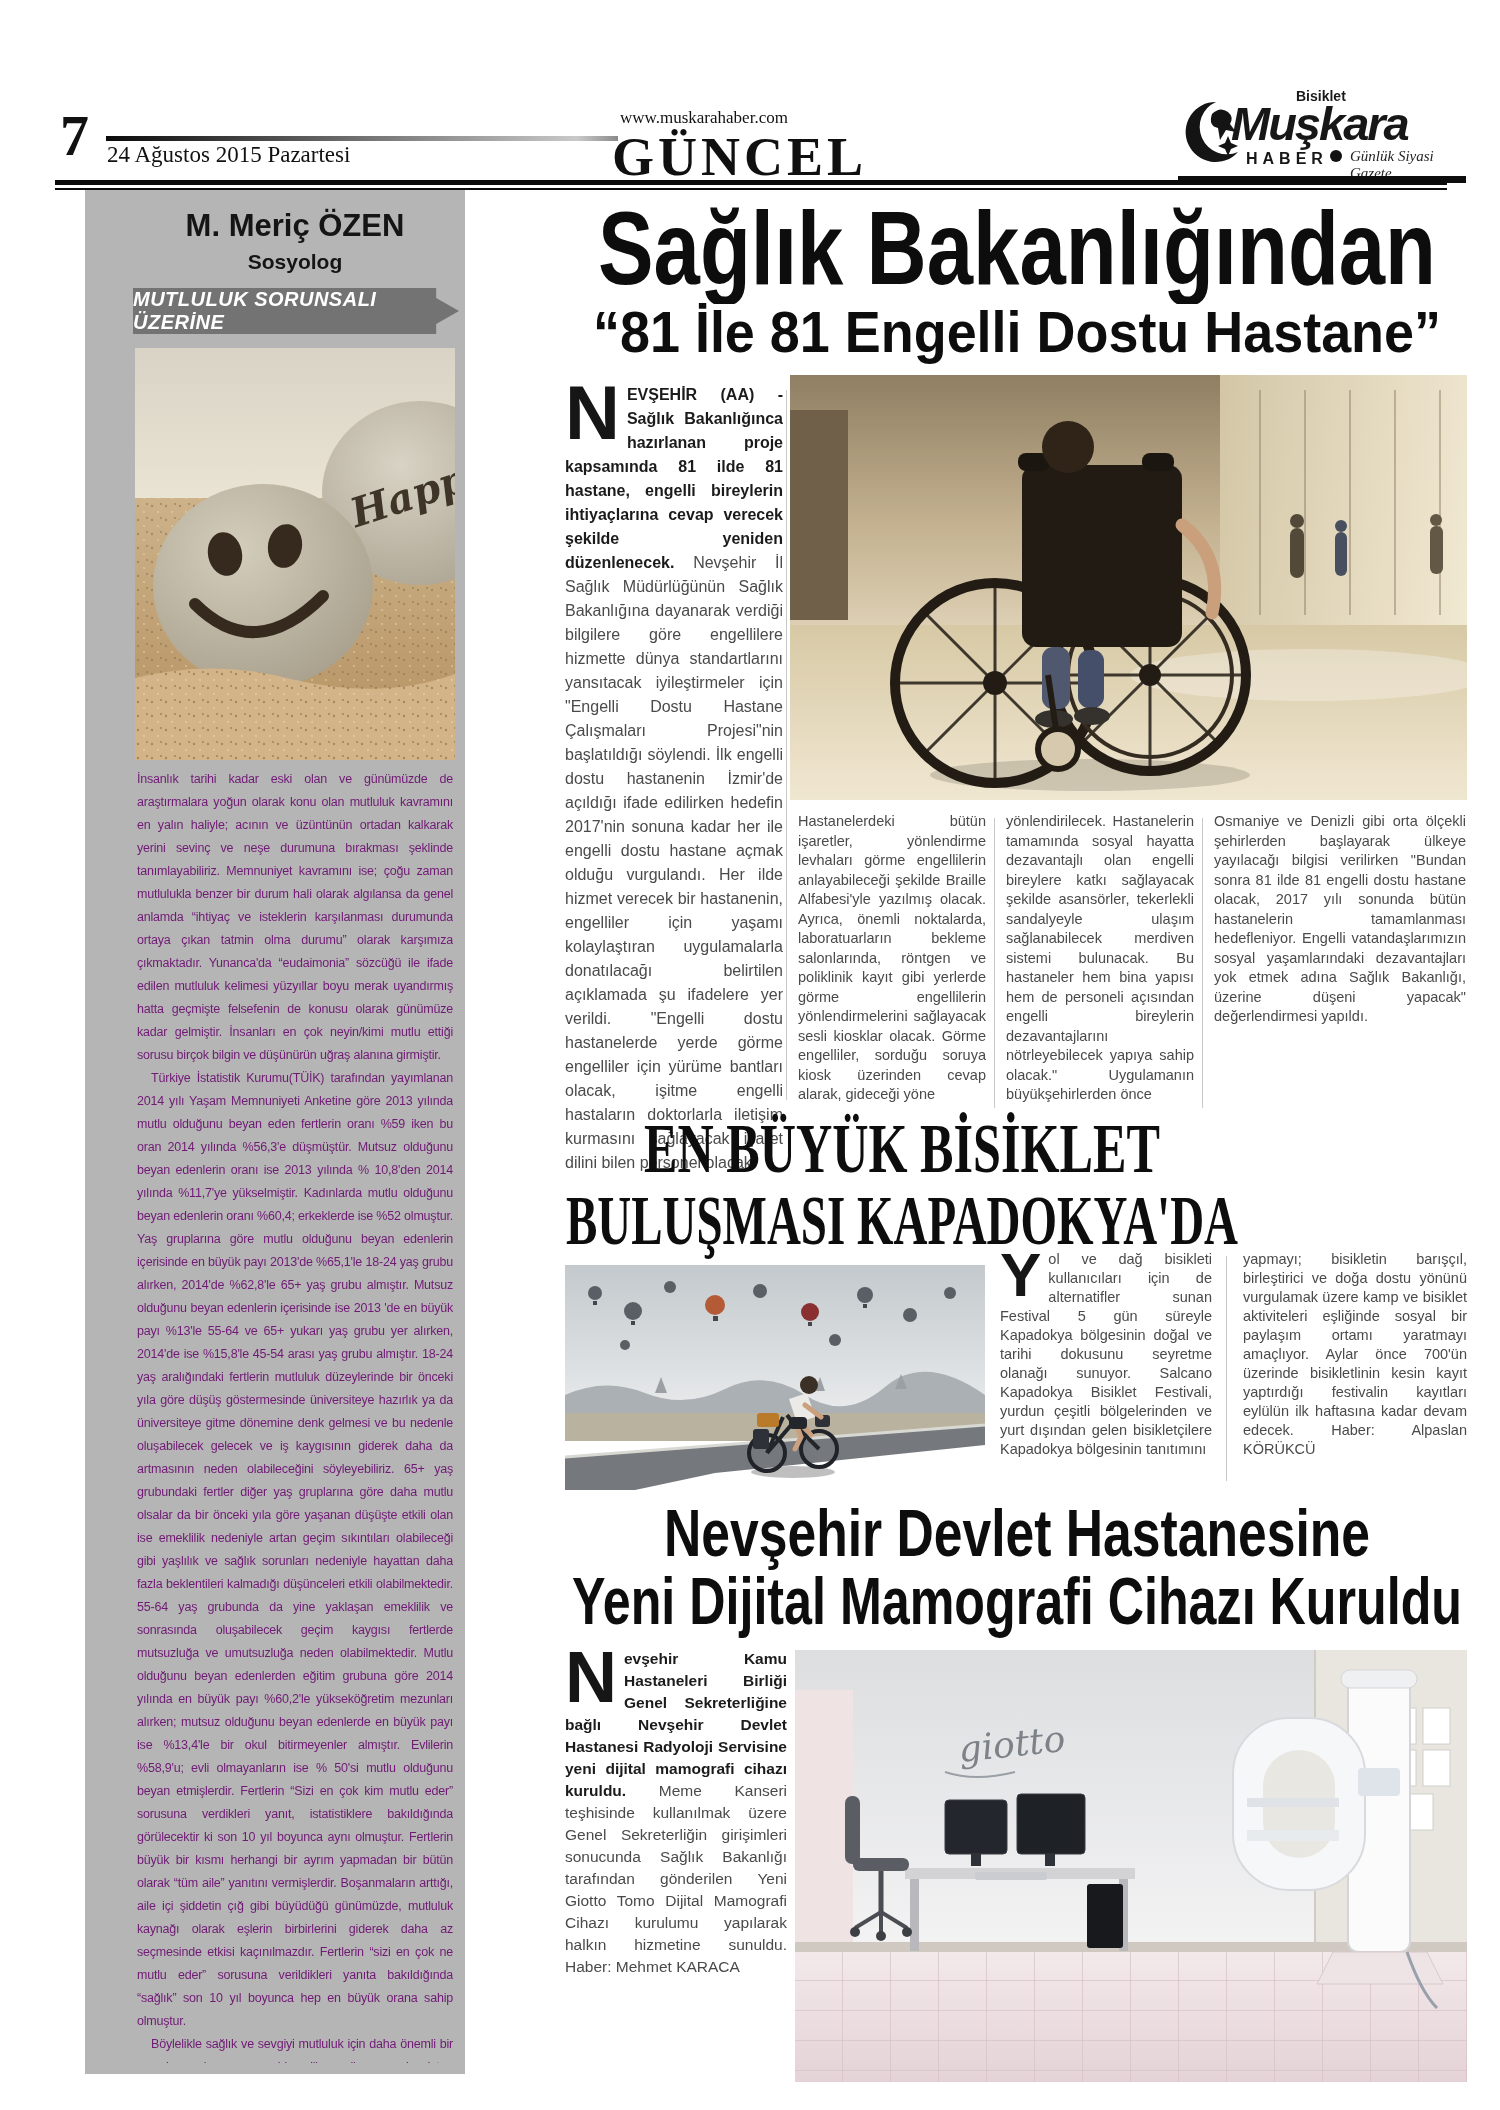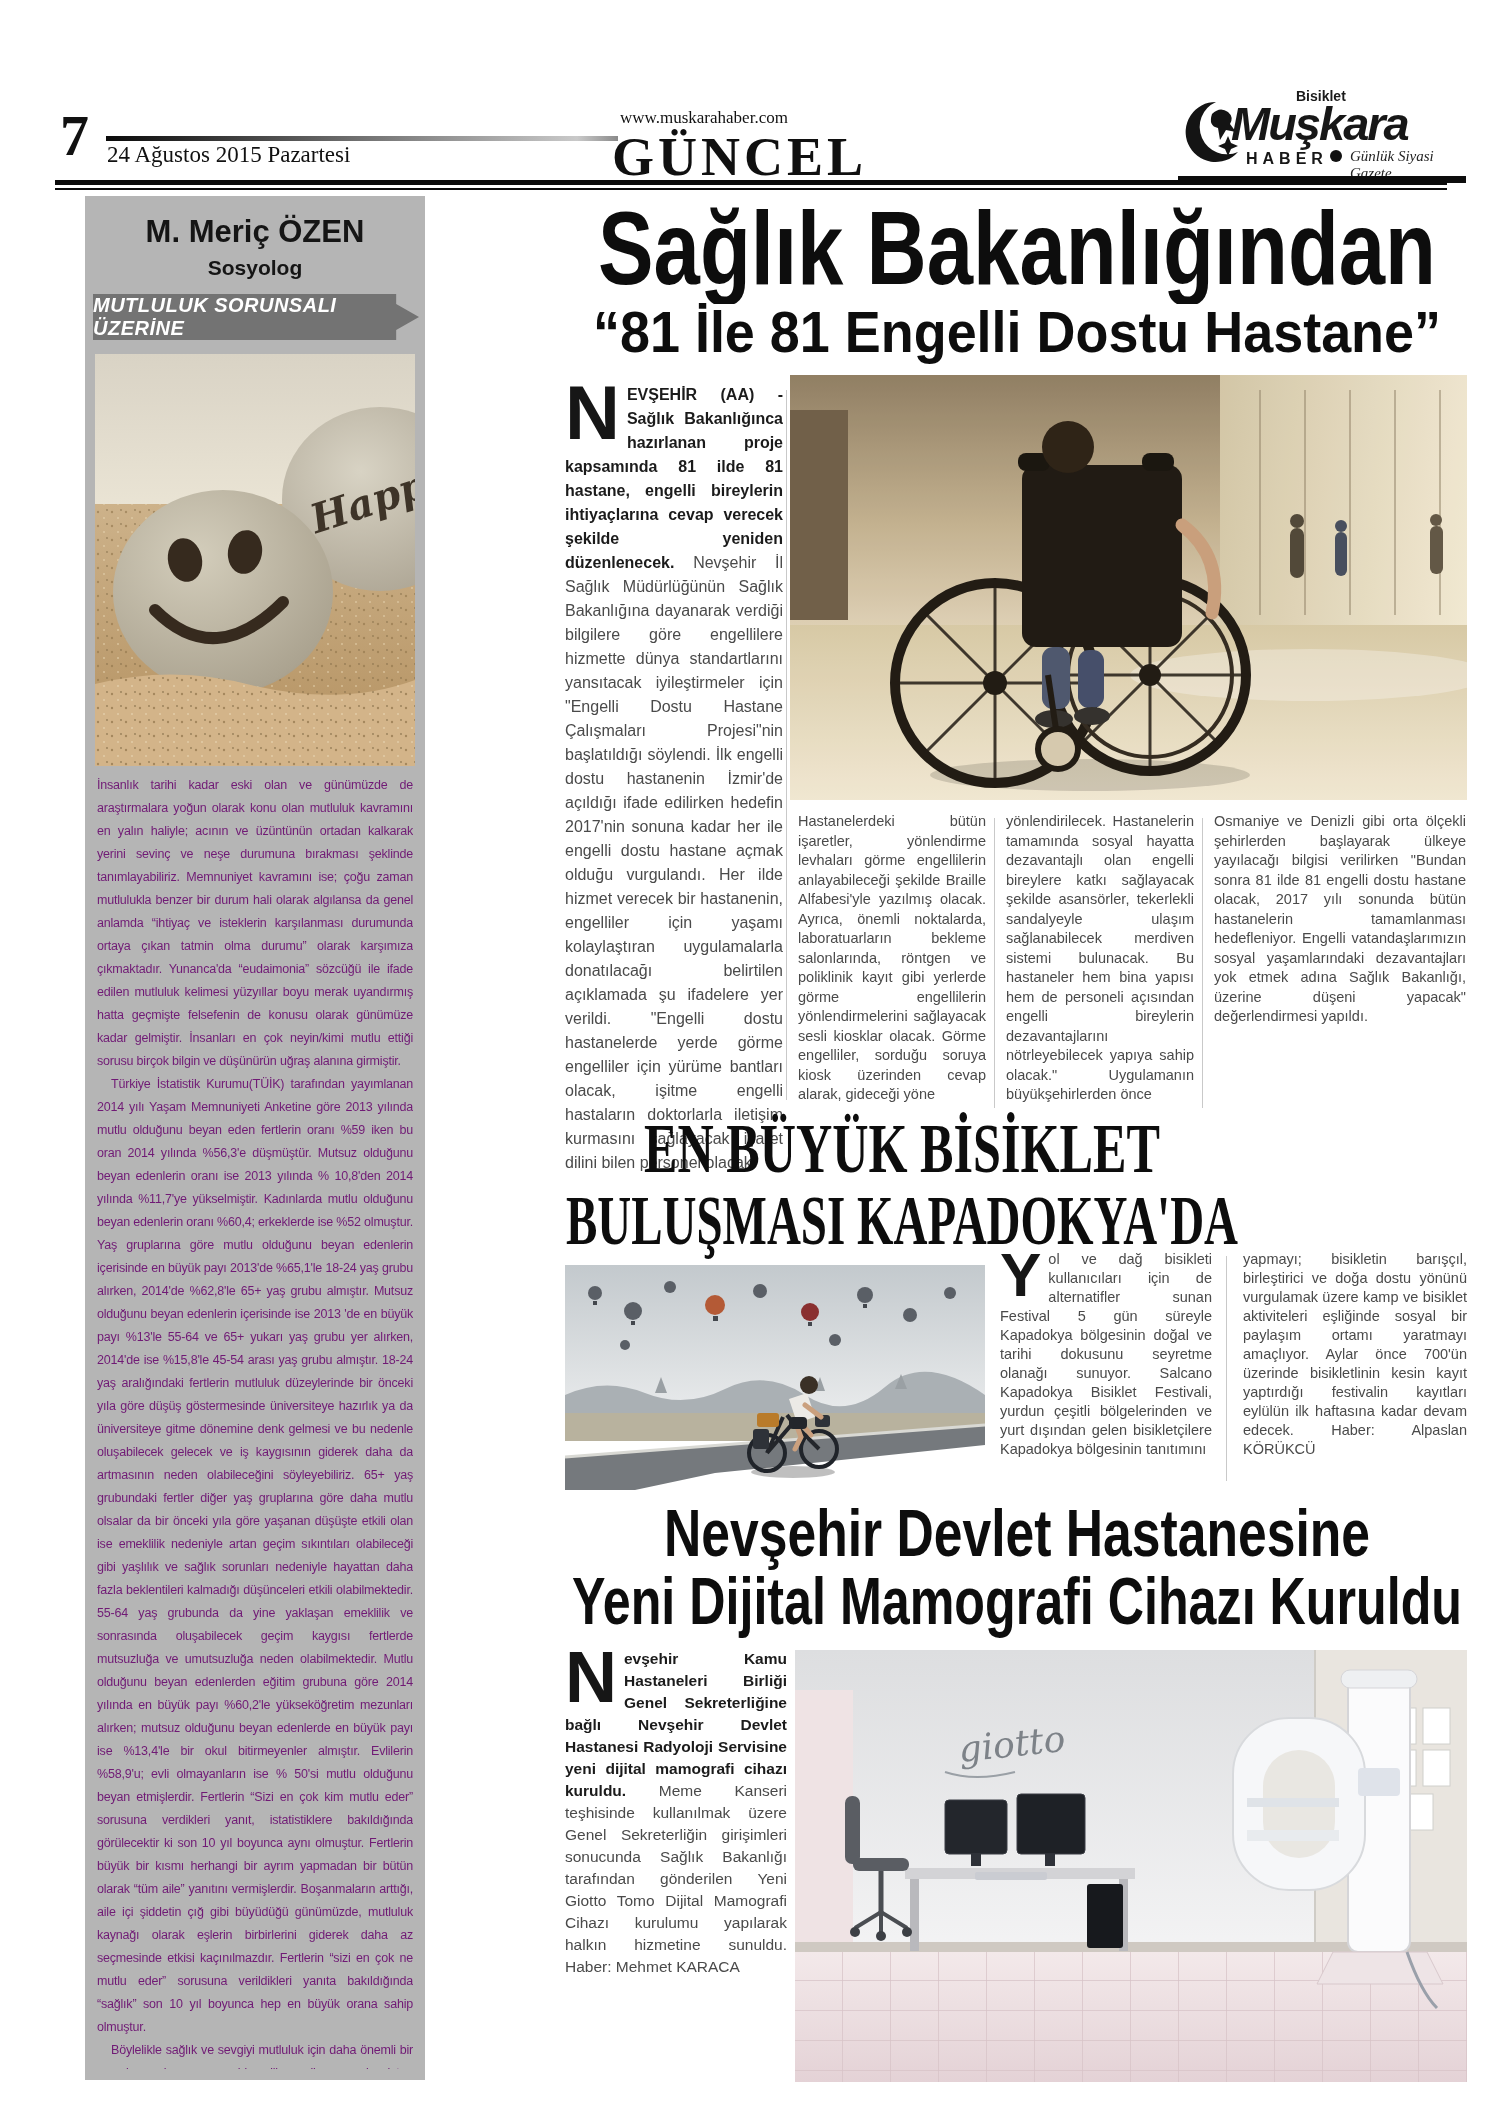--- a/index.html
+++ b/index.html
@@ -74,21 +74,21 @@
     <div class="abs logo-title" style="left:53px;top:12px;">Muşkara</div>
     <div class="abs logo-haber" style="left:68px;top:62px;">HABER</div>
     <div class="abs" style="left:152px;top:62px;width:12px;height:12px;border-radius:50%;background:#111;"></div>
     <div class="abs logo-slogan" style="left:172px;top:60px;">Günlük Siyasi Gazete</div>
   </div>
   <div class="abs logo-underline" style="left:1178px;top:176px;width:288px;"></div>
 
   <div class="abs rule-thick" style="left:55px;top:180px;width:1392px;"></div>
   <div class="abs rule-thin" style="left:55px;top:188px;width:1392px;"></div>
 
-  <div class="abs graybox" style="left:85px;top:196px;width:340px;height:1884px;">
+  <div class="abs graybox" style="left:85px;top:190px;width:340px;height:1884px;padding-left:40px;">
     <div class="author" style="margin-top:18px;">M. Meriç ÖZEN</div>
     <div class="author-title" style="margin-top:6px;">Sosyolog</div>
     <div class="banner" style="margin:14px 6px 0 8px;height:46px;">
       <span>MUTLULUK SORUNSALI ÜZERİNE</span>
     </div>
 
     <svg style="display:block;margin:14px auto 0 auto;" width="320" height="412" viewBox="0 0 320 412">
       <defs>
         <linearGradient id="skyG" x1="0" y1="0" x2="0" y2="1">
           <stop offset="0" stop-color="#d9d3c5"></stop>

